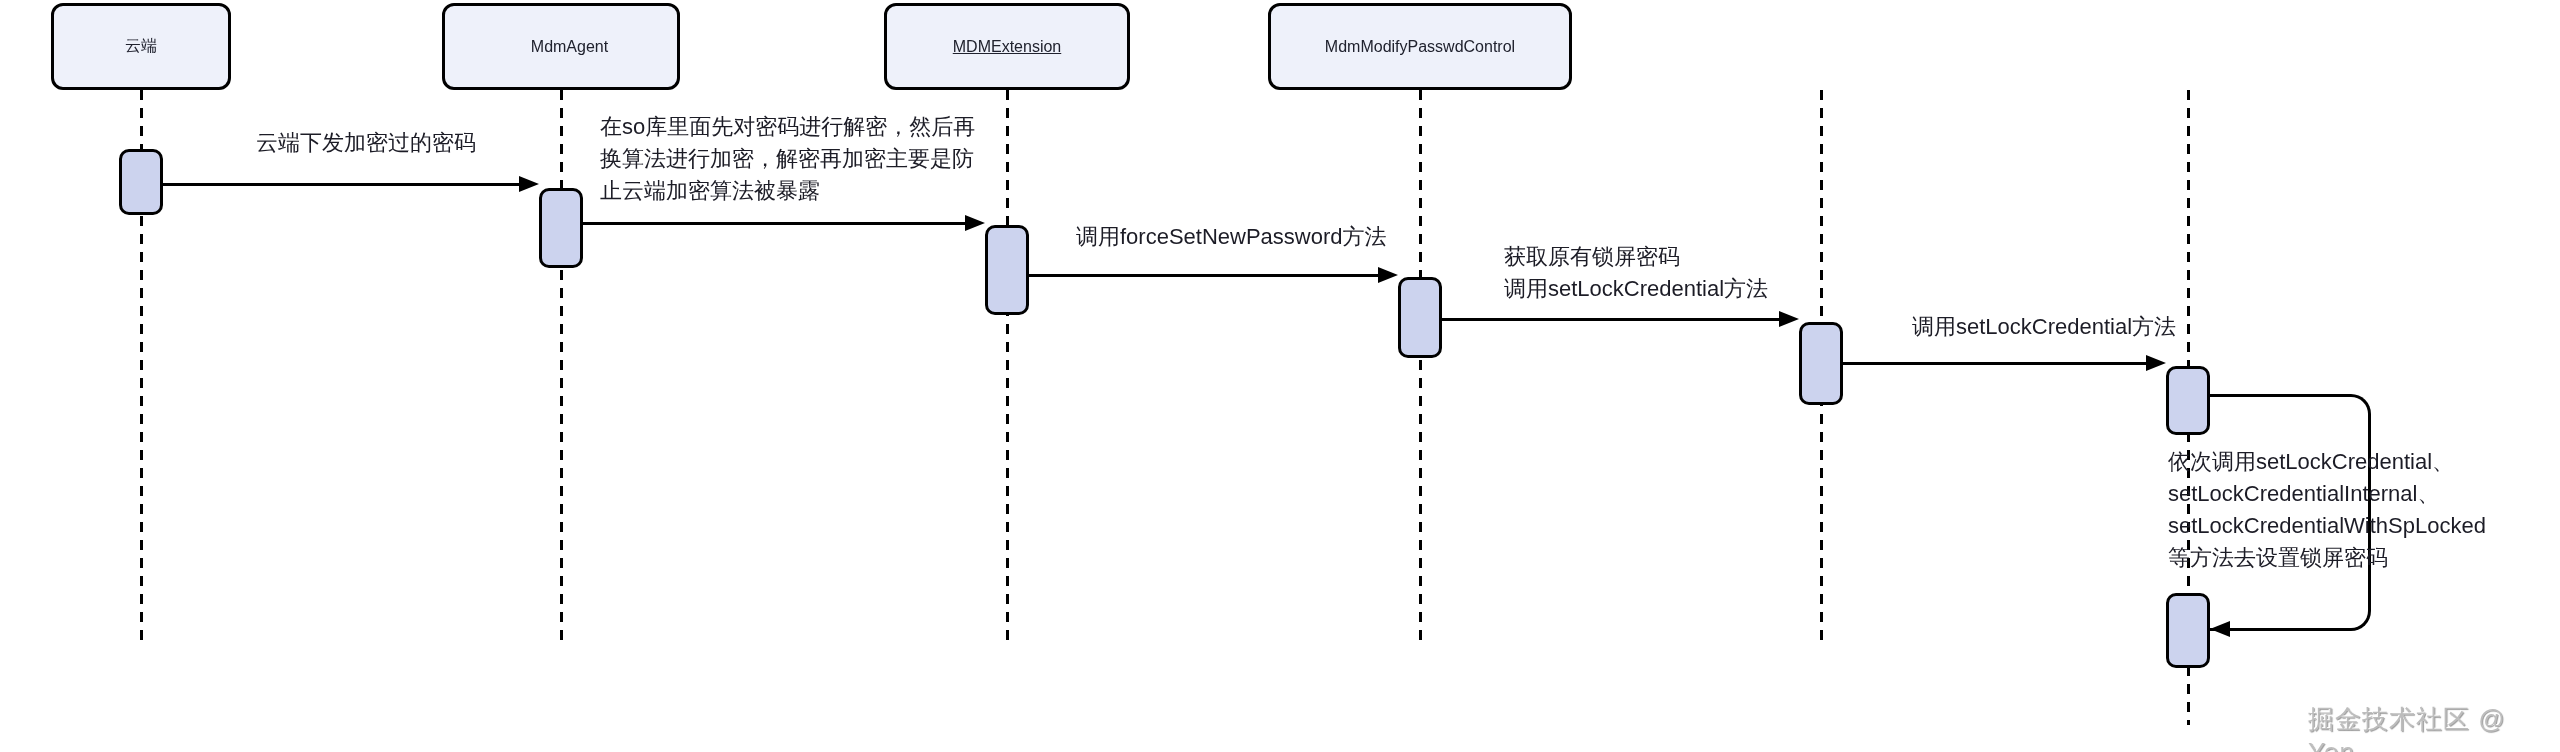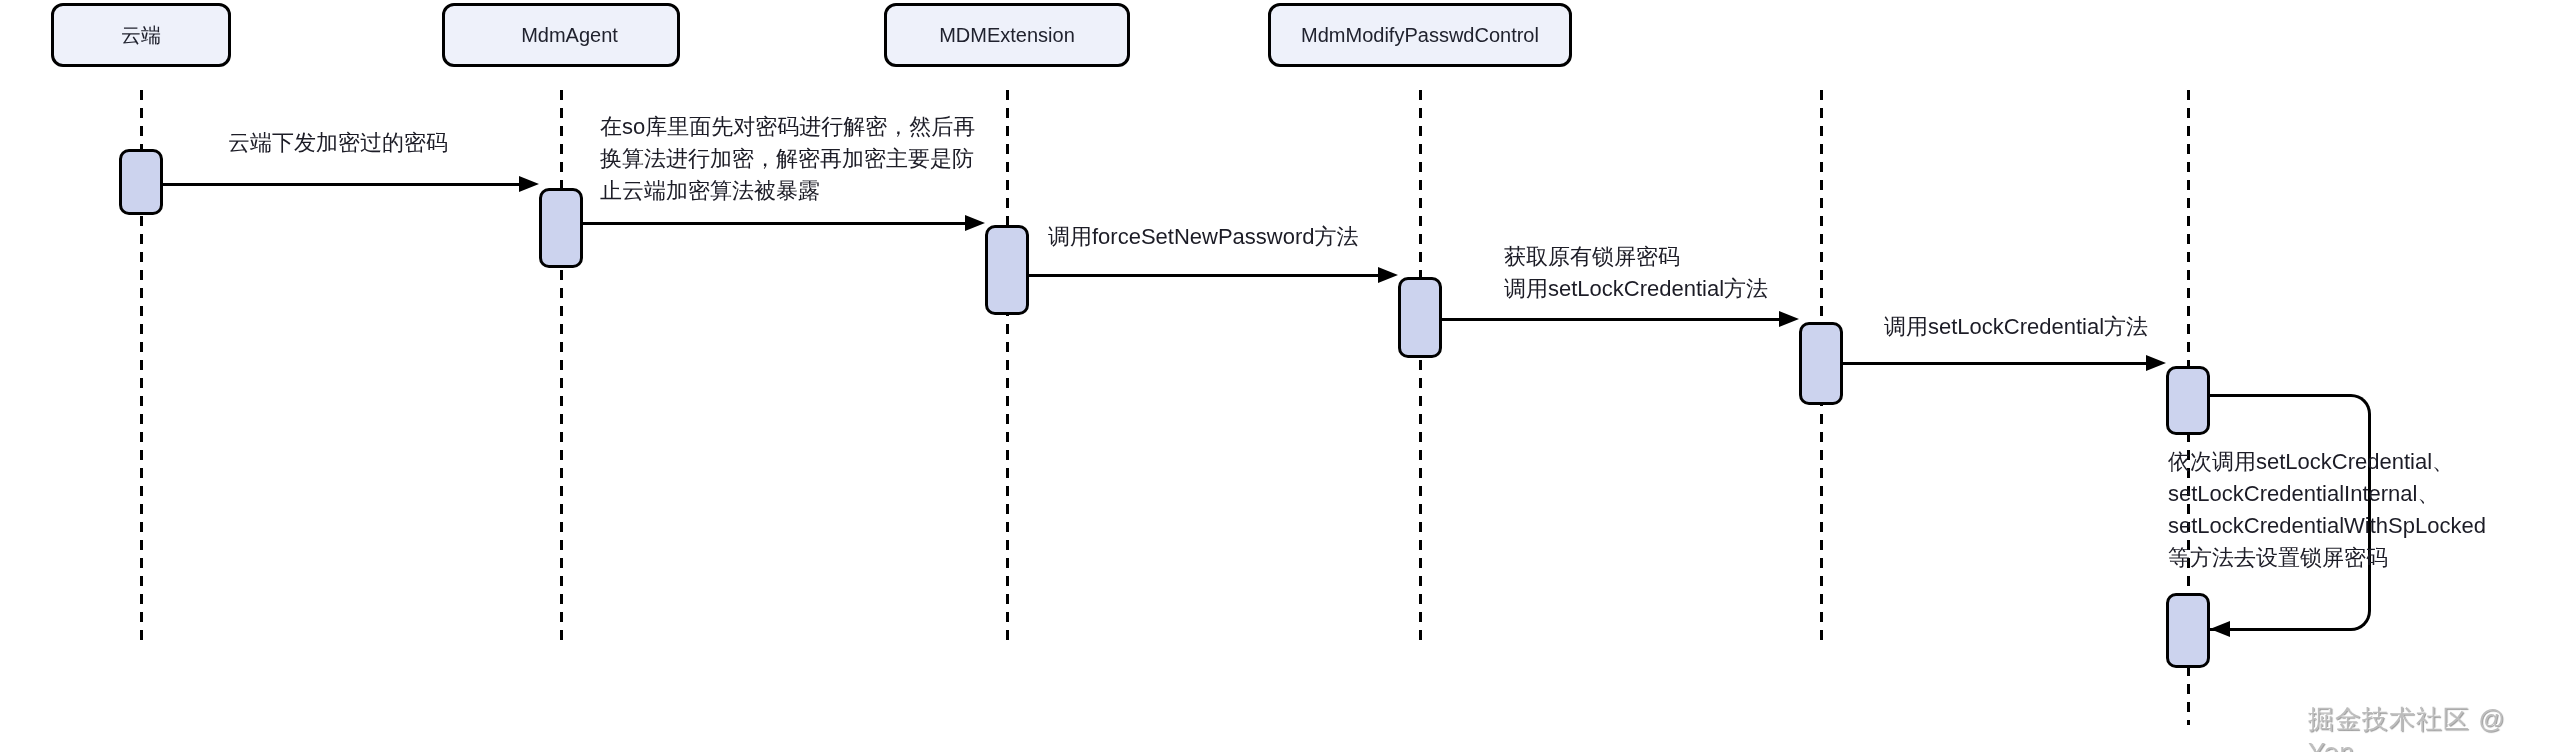--- a/index.html
+++ b/index.html
@@ -1,50 +1,50 @@
 <!DOCTYPE html>
 <html><head>
 <meta charset="utf-8">
 <style>
   html,body{margin:0;padding:0;background:#ffffff;}
   .canvas{position:relative;width:2560px;height:752px;background:#ffffff;overflow:hidden;
           font-family:"Liberation Sans","DejaVu Sans",sans-serif;color:#1c1c26;}
-  .participant{position:absolute;top:3px;height:64px;box-sizing:border-box;
+  .participant{position:absolute;top:3px;height:87px;box-sizing:border-box;
                background:#eef1fa;border:3px solid #000;border-radius:12px;
                display:flex;align-items:center;justify-content:center;
-               font-size:20px;color:#20222e;}
+               font-size:16px;color:#20222e;}
   .lifeline{position:absolute;width:3px;
             background:repeating-linear-gradient(to bottom,#000 0 10px,transparent 10px 18px);}
   .activation{position:absolute;width:44px;box-sizing:border-box;
               background:#ccd3ee;border:3px solid #000;border-radius:10px;}
   .shaft{position:absolute;height:3px;background:#000;}
   .head-right{position:absolute;width:0;height:0;border-top:8px solid transparent;
               border-bottom:8px solid transparent;border-left:20px solid #000;}
   .head-left{position:absolute;width:0;height:0;border-top:8px solid transparent;
              border-bottom:8px solid transparent;border-right:20px solid #000;}
   .msg-label{position:absolute;font-size:22px;line-height:32px;white-space:pre-line;}
-  .single{line-height:24px;white-space:nowrap;}
+  .single{line-height:24px;white-space:nowrap;margin-left:28px;}
   .self-loop{position:absolute;box-sizing:border-box;border-top:3px solid #000;
              border-right:3px solid #000;border-bottom:3px solid #000;
              border-radius:0 20px 20px 0;}
   .watermark{position:absolute;font-size:26px;letter-spacing:1px;color:#bdbdbd;
              text-shadow:-1px -1px 0 #ffffff,1px 1px 1px #9a9a9a;}
 </style>
 </head>
 <body>
 
 <div class="canvas">
 
   <div class="participant" style="left:51px;width:180px;">
       <span>云端</span>
     </div>
   <div class="participant" style="left:442px;width:238px;padding-left:17px;">
       <span>MdmAgent</span>
     </div>
-  <div class="participant" style="left:884px;width:246px;">
+  <div class="participant" style="left:884px;width:246px;text-decoration:underline;">
       <span>MDMExtension</span>
     </div>
   <div class="participant" style="left:1268px;width:304px;">
       <span>MdmModifyPasswdControl</span>
     </div>
 
   <div class="lifeline" style="left:139.5px;top:90px;height:558px"></div>
   <div class="lifeline" style="left:559.5px;top:90px;height:558px"></div>
   <div class="lifeline" style="left:1005.5px;top:90px;height:558px"></div>
   <div class="lifeline" style="left:1418.5px;top:90px;height:558px"></div>

